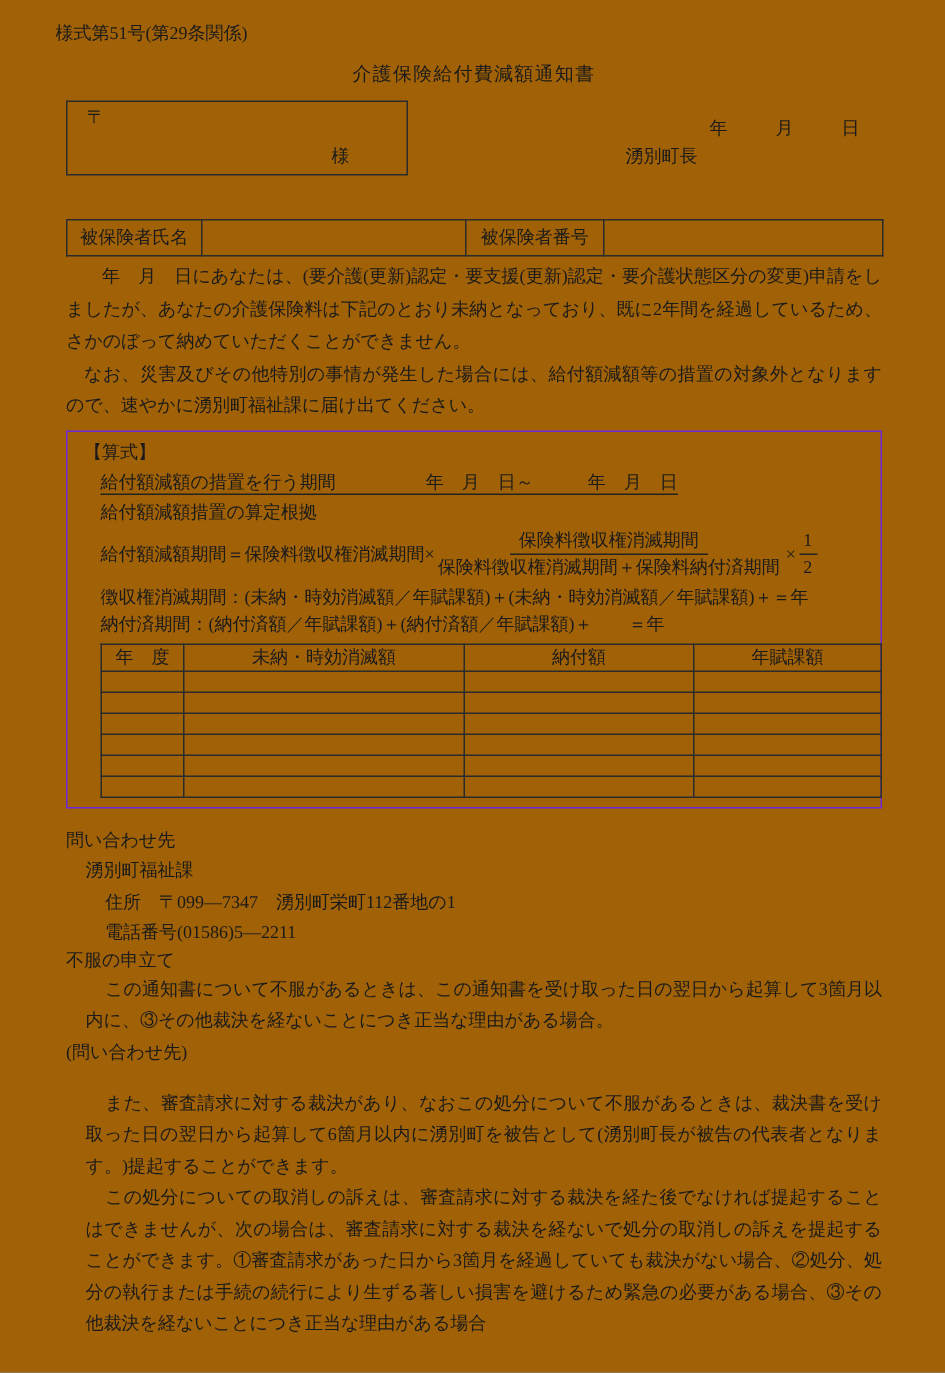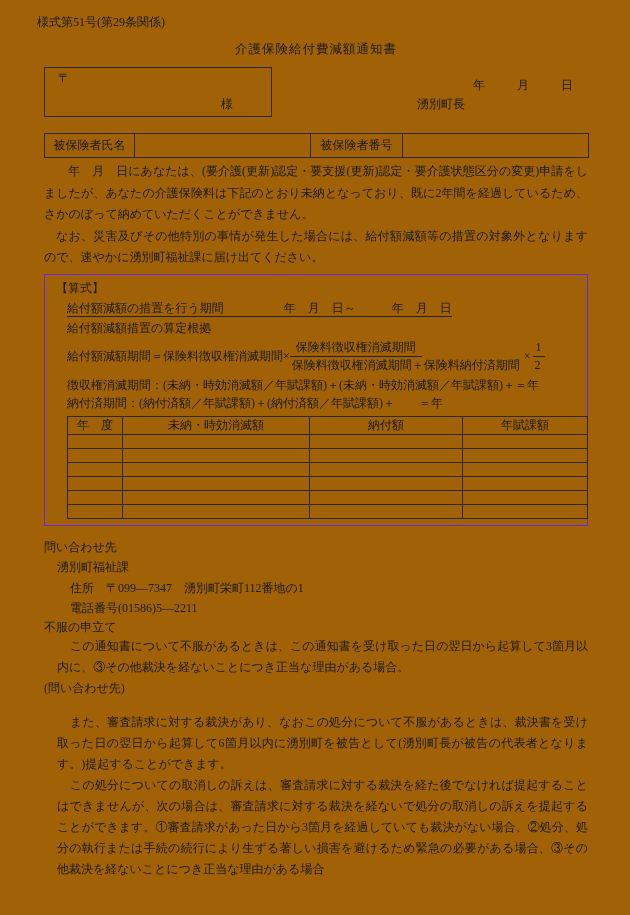--- a/index.html
+++ b/index.html
@@ -14,36 +14,36 @@
   .doc-title { text-align:center; font-size:12.5px; line-height:20px; margin-top:9px; letter-spacing:1px; }
 
   .header-row { position:relative; height:50px; margin-top:8px; }
   .address-box { position:absolute; left:0; top:0; width:228px; height:50px; border:1px solid #2b2b2b; }
   .postal-mark { position:absolute; left:13px; top:2px; }
   .honorific { position:absolute; right:38px; bottom:3px; }
   .date-line { position:absolute; right:0; top:10px; display:flex; gap:32px; padding-right:15px; }
   .sender { position:absolute; left:373px; top:29px; }
 
   table { border-collapse:collapse; }
-  .insured-table { width:544px; margin-top:16px; table-layout:fixed;padding-left:43px; }
+  .insured-table { width:544px; margin-top:29px; table-layout:fixed;padding-left:43px; }
   .insured-table td { border:1px solid #2b2b2b; height:24px; padding:0 6px; }
   .insured-table td.lbl { text-align:center; padding:0; }
 
   .body-text { margin-top:3px; }
   .body-text p { line-height:21.5px; text-align:justify; }
   .indent1 { text-indent:12px; }
 
   .formula-box { border:1px solid #6d28d9; margin-top:5px; padding:4px 8px 6px 11px; }
   .formula-box .inner { margin-left:11px; }
   .box-heading { line-height:19px; }
   .period-line { line-height:21px; }
   .u { border-bottom:1px solid #222; padding-bottom:1px; }
   .basis-line { line-height:19px; }
   .formula-row { display:flex; align-items:center; margin:2px 0 3px 0; line-height:15px; }
-  .frac { display:inline-flex; flex-direction:column; align-items:flex-start; }
+  .frac { display:inline-flex; flex-direction:column; align-items:center; }
   .frac .num { border-bottom:1px solid #222; padding:0 6px 1px; }
   .frac .den { padding:1px 2px 0; }
   .half .num { padding:0 3px 1px; }
   .times { padding:0 2px; }
   .calc-line { line-height:18px; }
 
   .reduction-table { width:520px; margin-top:4px; table-layout:fixed; }
   .reduction-table th { border:1px solid #2b2b2b; height:17px; font-weight:normal; text-align:center; overflow:hidden; white-space:nowrap; }
   .reduction-table td { border:1px solid #2b2b2b; height:14px; }
   .col1 { width:55px; } .col2 { width:187px; } .col3 { width:153px; } .col4 { width:125px; }

